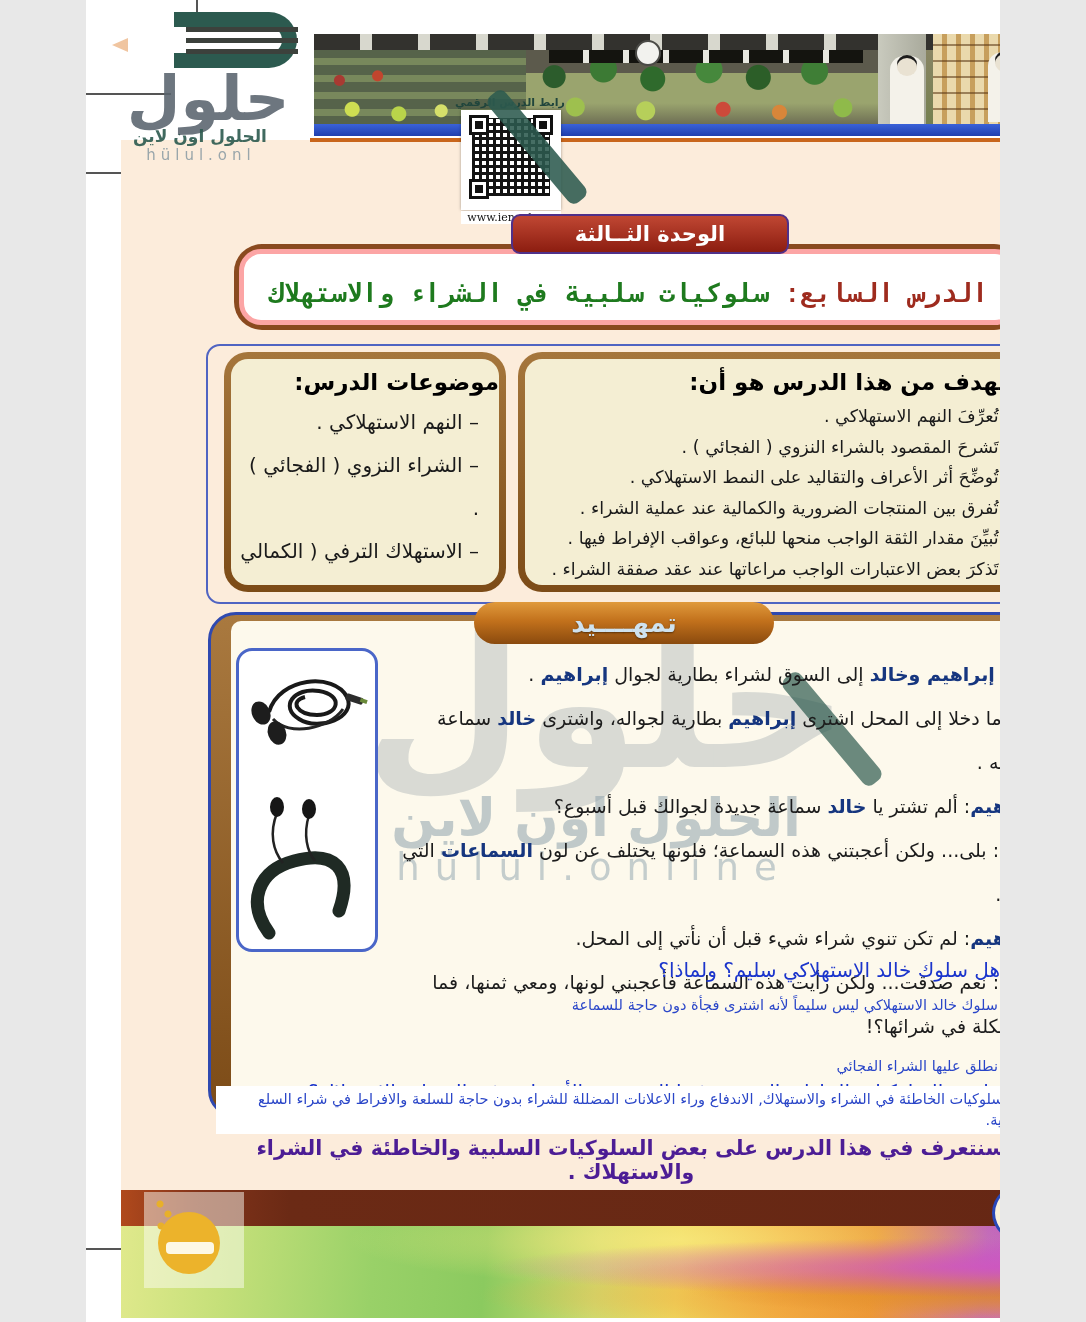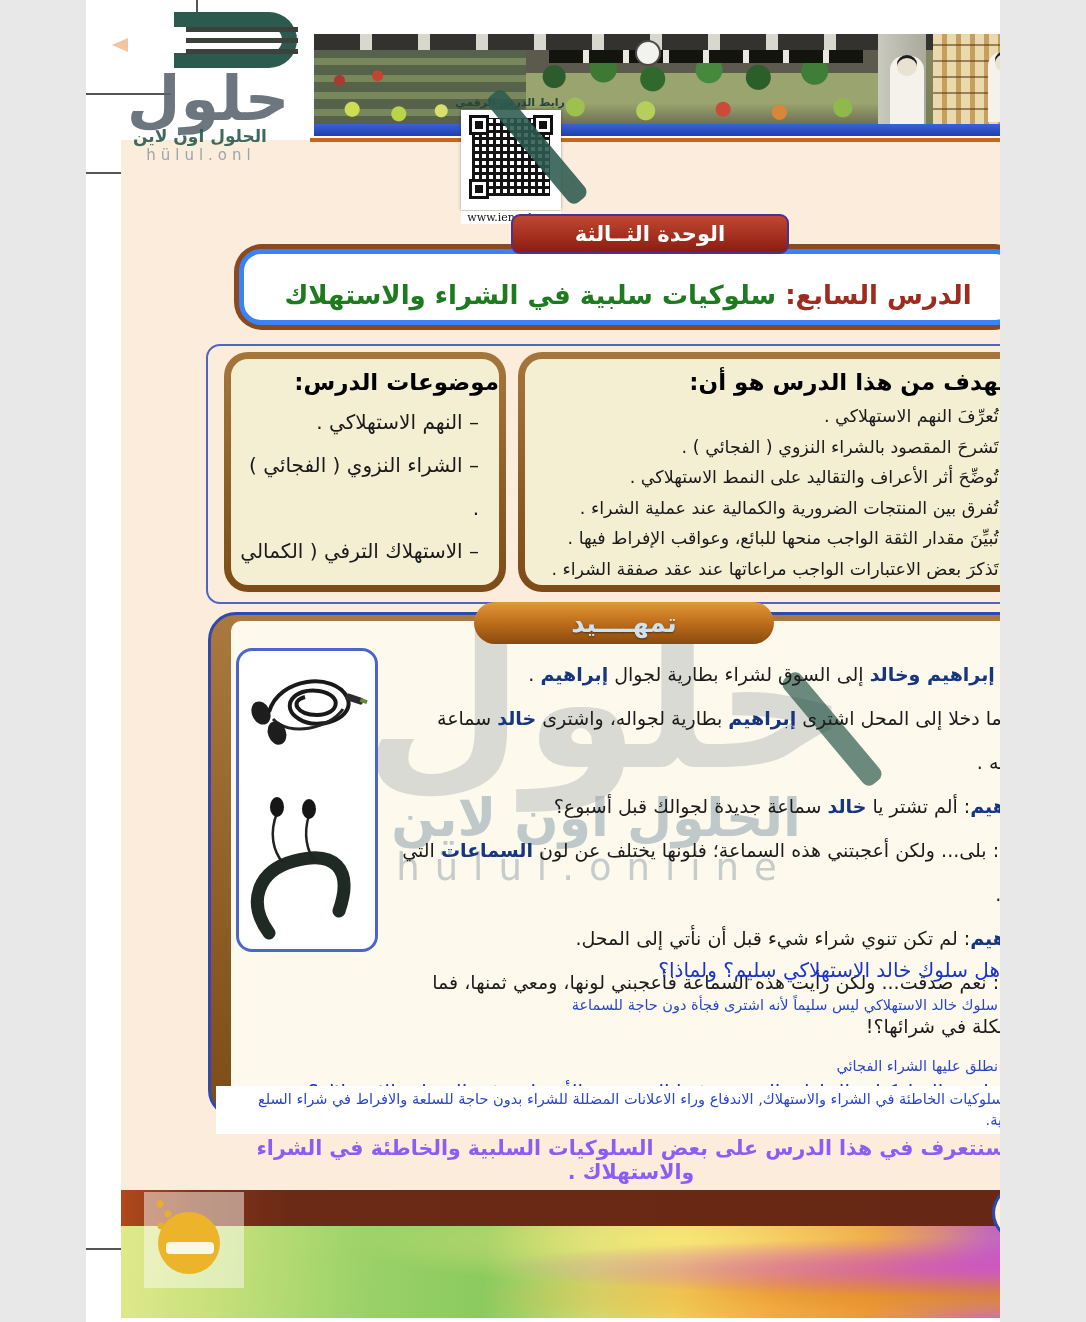--- a/index.html
+++ b/index.html
@@ -80,22 +80,22 @@
   .fp::after{content:"";position:absolute;left:3px;top:3px;width:8px;height:8px;background:#111;}
   .qr-url{position:absolute;left:375px;top:211px;width:100px;text-align:center;
           font-family:"DejaVu Serif",serif;font-size:11px;color:#111;z-index:3;background:#fff;}
   
   .unit-banner{position:absolute;left:425px;top:214px;width:274px;height:36px;border-radius:9px;
         background:linear-gradient(180deg,#c04733,#8c1d10);border:2px solid #503089;z-index:4;
         display:flex;align-items:center;justify-content:center;color:#fff;font-size:21px;font-weight:bold;}
   .lesson-box{position:absolute;left:148px;top:244px;width:788px;height:86px;border-radius:28px;
         background:#8a4a1f;padding:5px;box-sizing:border-box;z-index:3;}
   .lesson-inner{width:100%;height:100%;box-sizing:border-box;border-radius:22px;background:#fff;
-        border:5px solid #3b82f6;display:flex;align-items:flex-end;justify-content:center;
-        padding-bottom:10px;}
+        border:5px solid #fca5a5;display:flex;align-items:flex-end;justify-content:center;
+        padding-bottom:10px;font-family:Liberation Mono, monospace;}
   .lesson-text{font-size:26px;font-weight:bold;}
   .lesson-prefix{color:#9e2b1e;}
   .lesson-title{color:#1e7a1e;}
   
   .obj-wrap{position:absolute;left:120px;top:344px;width:850px;height:256px;border:2px solid #5064c2;
         border-radius:14px;z-index:2;}
   .brown-box{position:absolute;border-radius:24px;background:linear-gradient(180deg,#a5763c,#7c4b17);
         padding:7px;box-sizing:border-box;z-index:3;}
   .brown-inner{width:100%;height:100%;box-sizing:border-box;border-radius:17px;background:#f4eed3;
         overflow:hidden;}
@@ -124,21 +124,21 @@
   
   .questions{position:absolute;left:150px;top:957px;width:802px;direction:rtl;z-index:4;}
   .q-row{display:flex;align-items:flex-start;gap:8px;}
   .q-icon{flex:0 0 30px;padding-top:1px;}
   .q-text{font-size:20px;font-weight:normal;color:#1b35cc;line-height:26px;}
   .a-text{font-size:14.5px;color:#2a46c8;line-height:19px;padding-right:40px;margin:2px 0 3px 0;}
   .a3-box{position:absolute;left:130px;top:1086px;width:832px;background:#fff;direction:rtl;
         text-align:right;font-size:14.5px;color:#2a46c8;line-height:21px;padding:3px 12px;
         box-sizing:border-box;z-index:6;}
   .closing{position:absolute;left:120px;top:1136px;width:850px;direction:rtl;text-align:center;
-        font-size:20.5px;font-weight:bold;color:#8b5cf6;z-index:6;}
+        font-size:20.5px;font-weight:bold;color:#4c1d95;z-index:6;}
   
   .wm-big-mid{position:absolute;left:250px;top:598px;width:540px;font-size:185px;font-weight:bold;
         color:#8e9ca4;opacity:.32;z-index:3;text-align:center;line-height:210px;pointer-events:none;}
   .wm-ar-mid{position:absolute;left:280px;top:788px;width:460px;font-size:52px;font-weight:bold;
         color:#8fa3ad;opacity:.55;z-index:3;text-align:center;pointer-events:none;}
   .wm-la-mid{position:absolute;left:258px;top:846px;width:500px;font-size:37px;color:#9fb0b8;
         opacity:.6;letter-spacing:15px;z-index:3;text-align:center;pointer-events:none;}
   
   .footer-bar{position:absolute;left:35px;top:1190px;width:938px;height:36px;
         background:linear-gradient(90deg,#b0491c 0%,#84341a 8%,#6b2a15 18%,#662714 100%);

